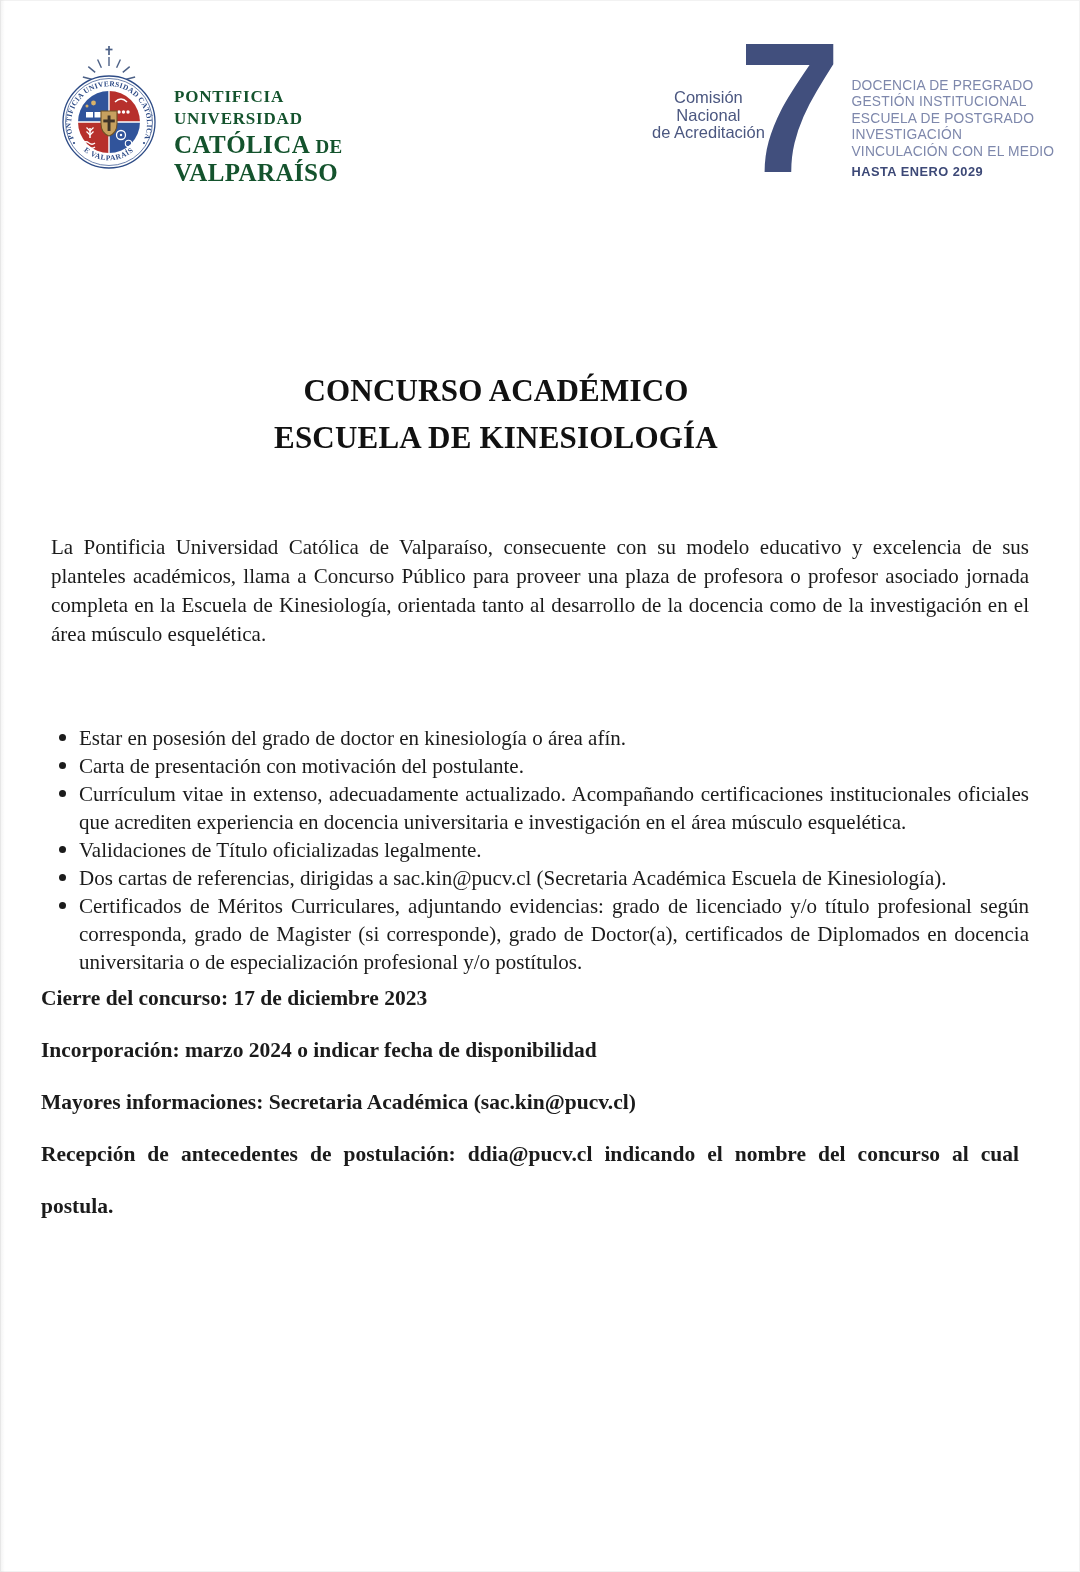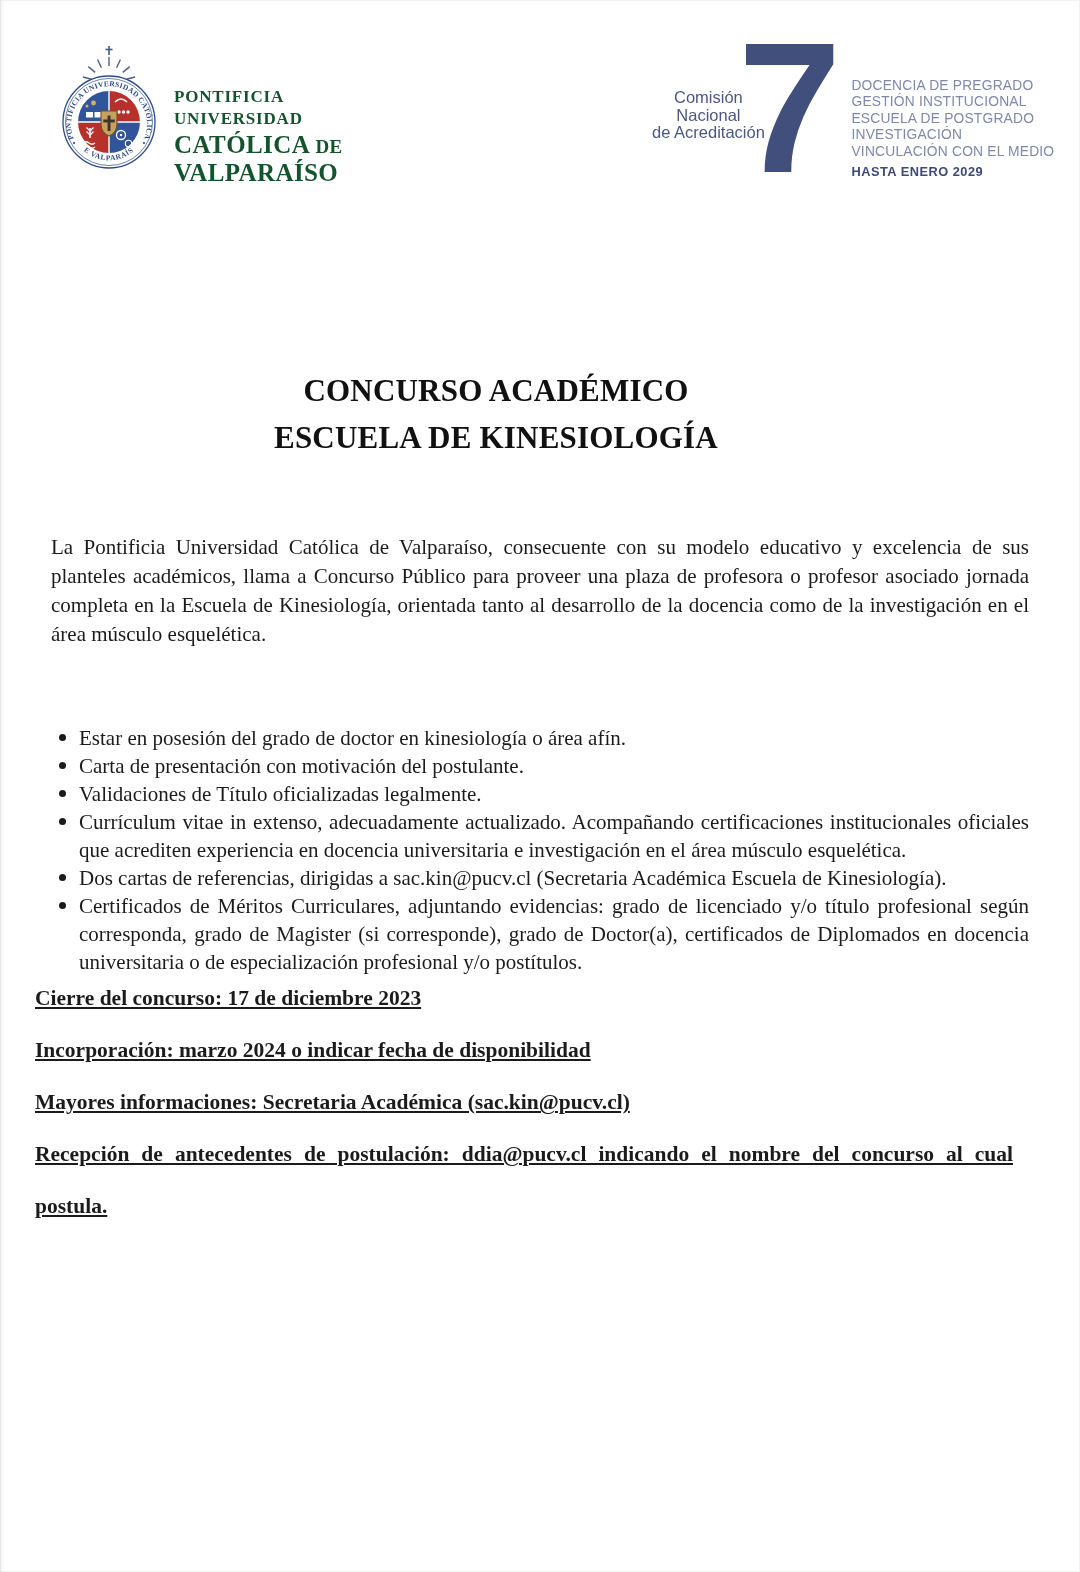--- a/index.html
+++ b/index.html
@@ -134,26 +134,25 @@
     position: absolute;
     left: 8px; top: 10px;
     width: 7px; height: 7px;
     border-radius: 50%;
     background: #1b1b1b;
   }
 
   
   .closing {
     position: absolute;
-    left: 35px; top: 972px;
+    left: 41px; top: 972px;
     width: 978px;
     font-size: 21.5px;
     font-weight: bold;
     line-height: 52px;
-    text-decoration: underline;
   }
   .closing p { margin: 0; }
   .justify-full { text-align: justify; text-align-last: justify; }
 </style>
 </head>
 <body>
 
 <div class="page">
 
   <div class="pucv-logo">
@@ -275,26 +274,26 @@
         <span>Estar en posesión del grado de doctor en kinesiología o área afín.</span>
       </li>
 
       <li class="req-item">
         <span class="req-dot"></span>
         <span>Carta de presentación con motivación del postulante.</span>
       </li>
 
       <li class="req-item">
         <span class="req-dot"></span>
+        <span>Currículum vitae in extenso, adecuadamente actualizado.  Acompañando certificaciones institucionales oficiales que acrediten experiencia en docencia universitaria e investigación en el área músculo esquelética.</span>
+      </li>
+
+      <li class="req-item">
+        <span class="req-dot"></span>
         <span>Validaciones de Título oficializadas legalmente.</span>
-      </li>
-
-      <li class="req-item">
-        <span class="req-dot"></span>
-        <span>Currículum vitae in extenso, adecuadamente actualizado.  Acompañando certificaciones institucionales oficiales que acrediten experiencia en docencia universitaria e investigación en el área músculo esquelética.</span>
       </li>
 
       <li class="req-item">
         <span class="req-dot"></span>
         <span>Dos cartas de referencias, dirigidas a sac.kin@pucv.cl (Secretaria Académica Escuela de Kinesiología).</span>
       </li>
 
       <li class="req-item">
         <span class="req-dot"></span>
         <span>Certificados de Méritos Curriculares, adjuntando evidencias: grado de licenciado y/o título profesional según corresponda, grado de Magister (si corresponde), grado de Doctor(a), certificados de Diplomados en docencia universitaria o de especialización profesional y/o postítulos.</span>

